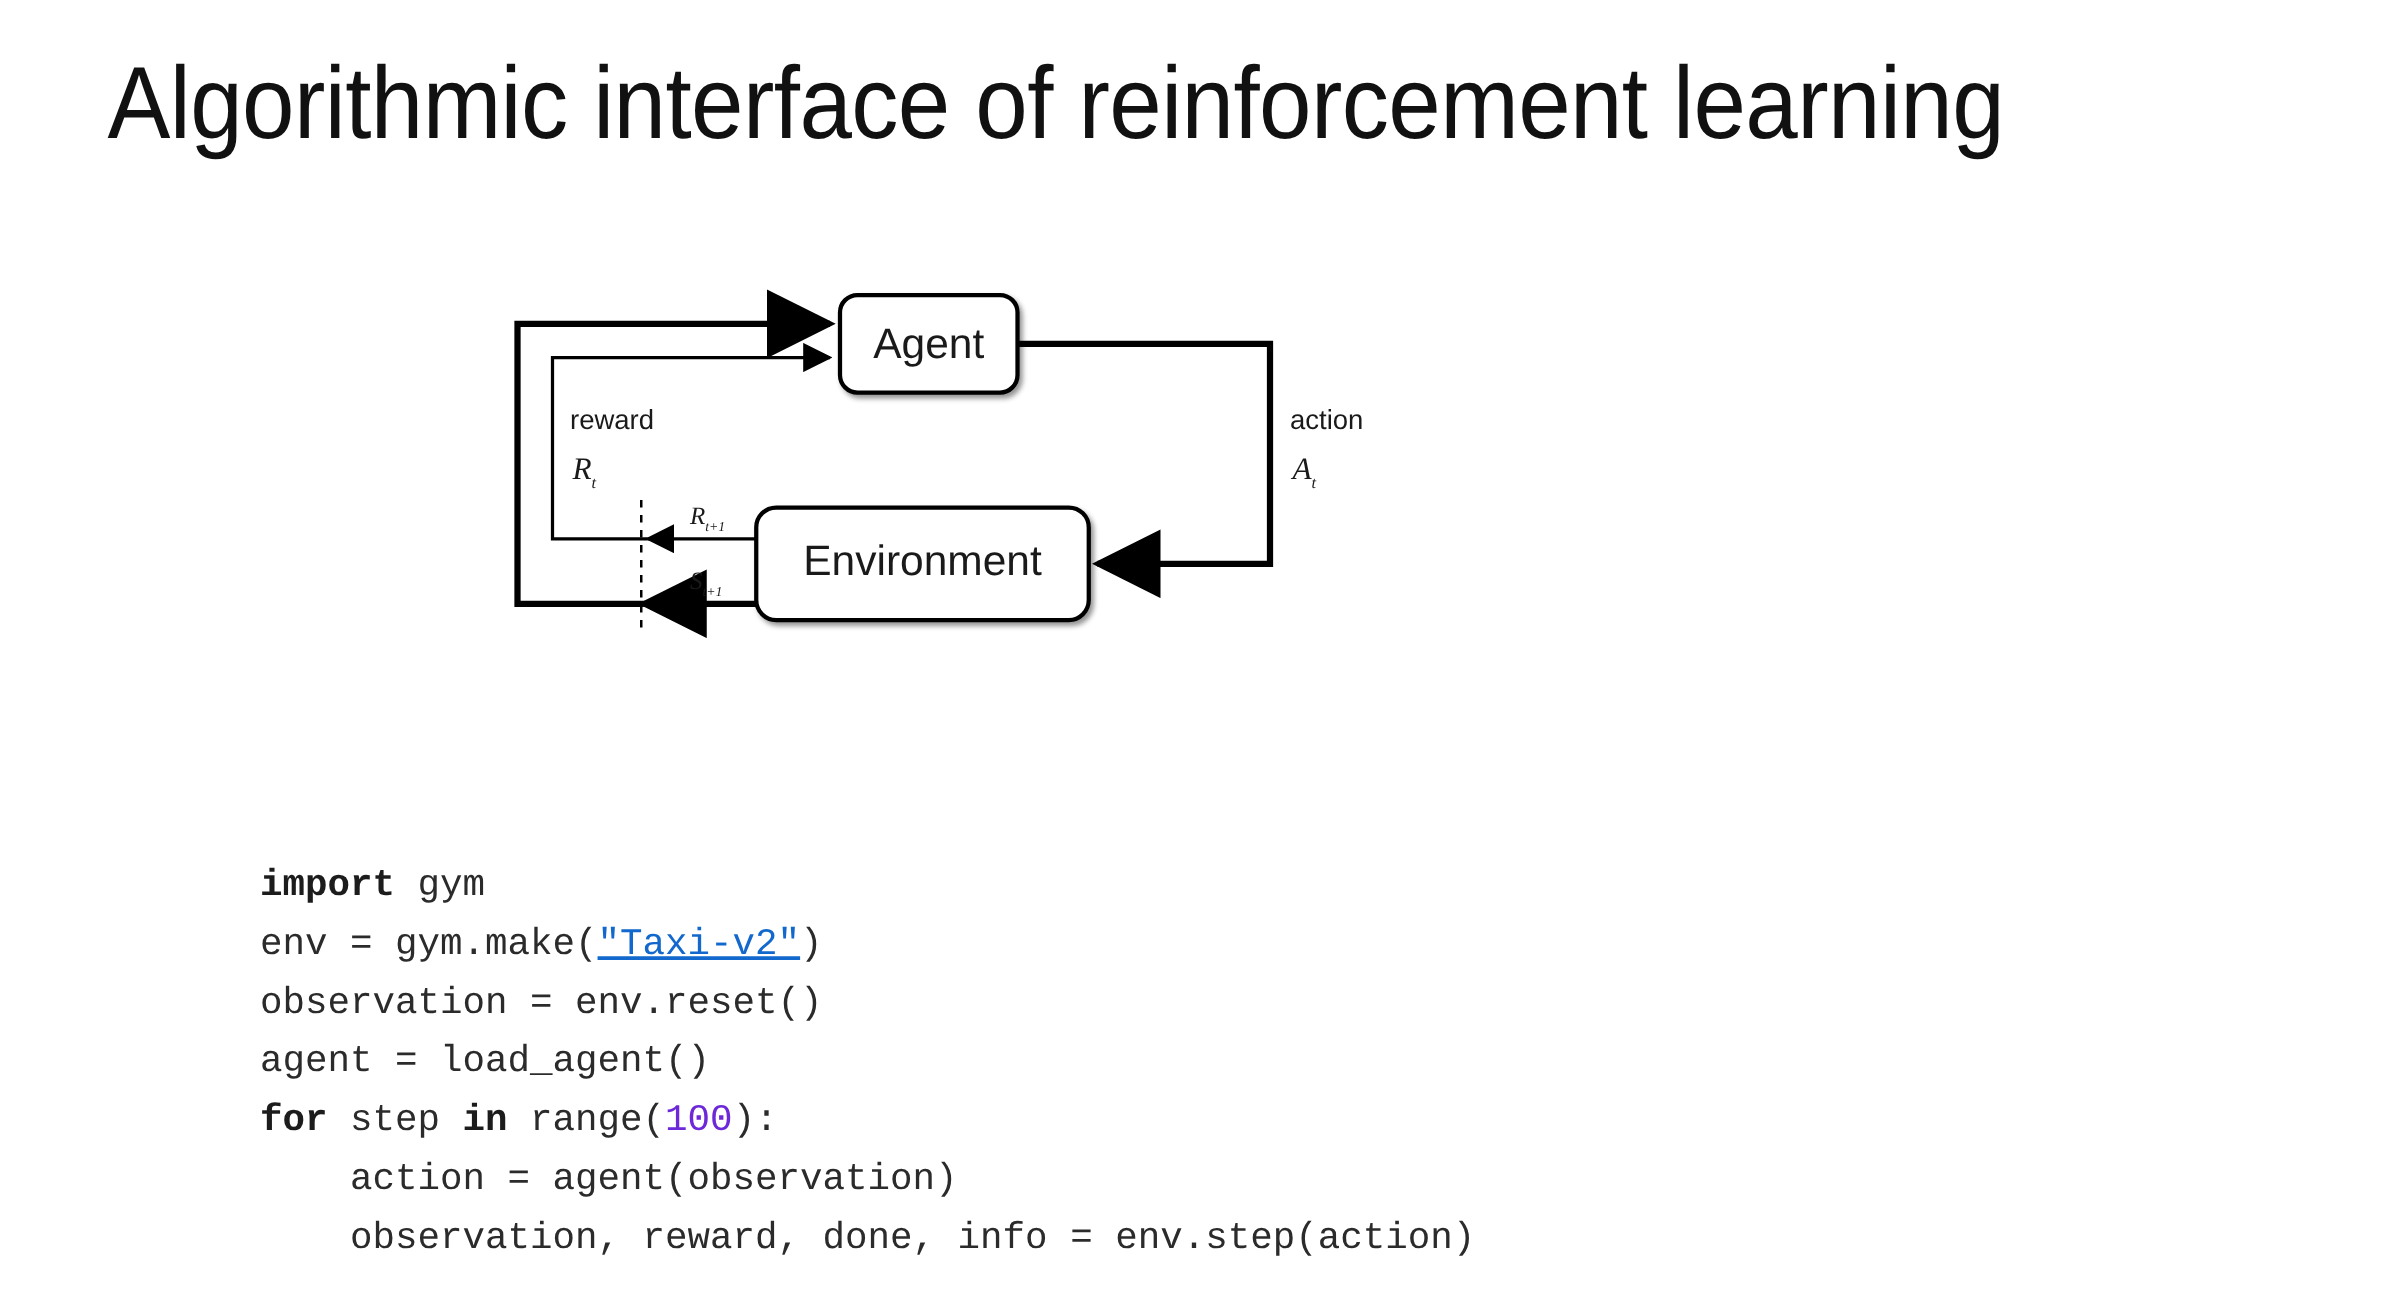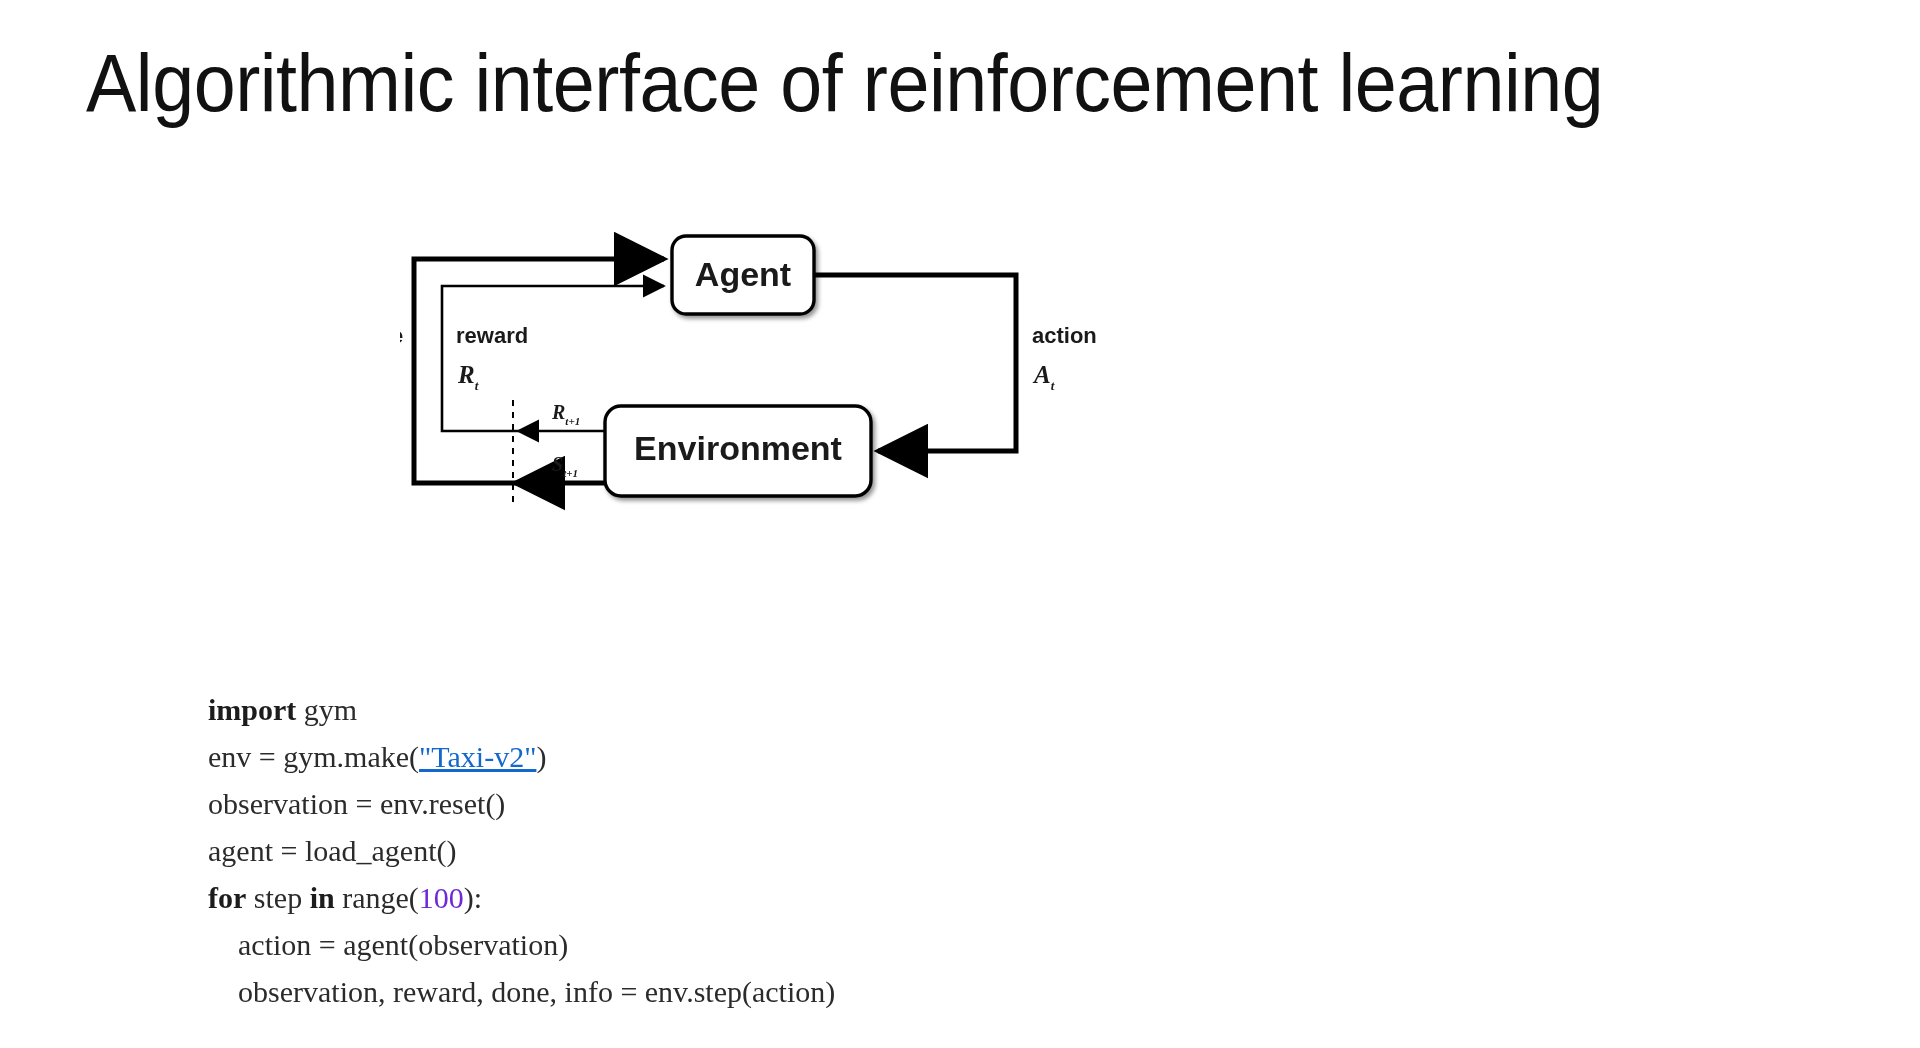--- a/index.html
+++ b/index.html
@@ -33,21 +33,20 @@
     transform-origin: left top;
   }
 
   
   #rl-diagram {
     position: absolute;
     left: 400px;
     top: 215px;
     width: 820px;
     height: 300px;
-    font-weight: bold;
   }
   #rl-diagram svg {
     display: block;
     width: 820px;
     height: 300px;
   }
   .box-label {
     font-family: "Liberation Sans", sans-serif;
     font-size: 34px;
     fill: #1a1a1a;
@@ -80,21 +79,21 @@
     font-style: italic;
     font-size: 11px;
     fill: #1a1a1a;
   }
 
   
   #code-block {
     position: absolute;
     left: 208px;
     top: 686px;
-    font-family: Liberation Serif, serif;
+    font-family: Liberation Mono, monospace;
     font-size: 30px;
     line-height: 47px;
     color: #2b2b2b;
     white-space: pre;
   }
   .code-line { white-space: pre; }
   .kw { font-weight: bold; color: #1c1c1c; }
   .num { color: #6d28d9; }
   .lnk {
     color: #1268cc;

